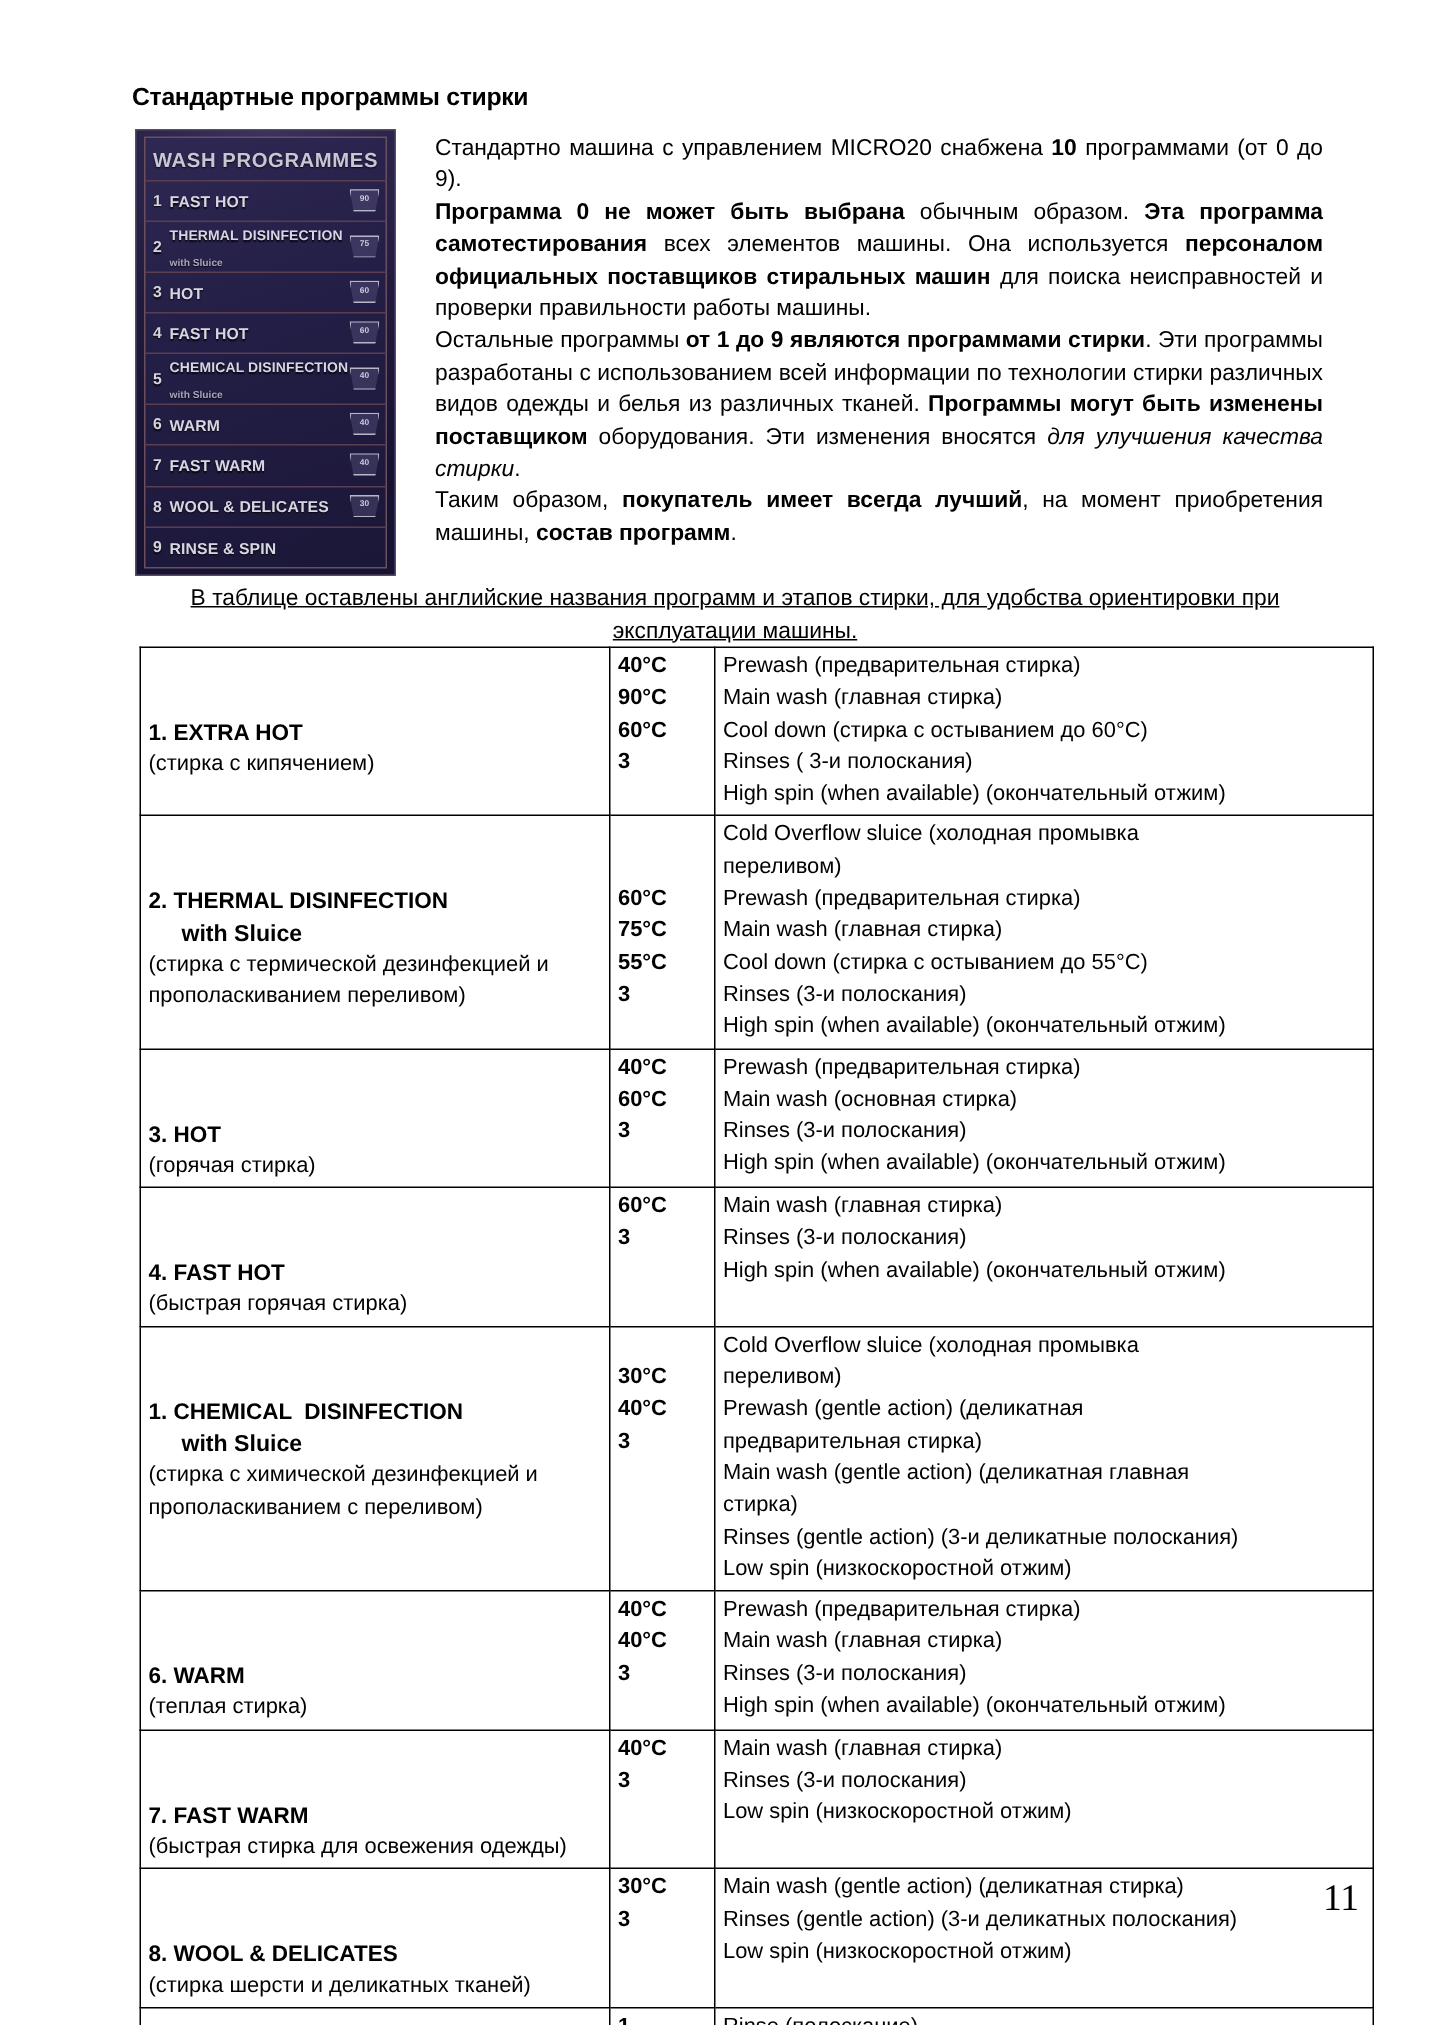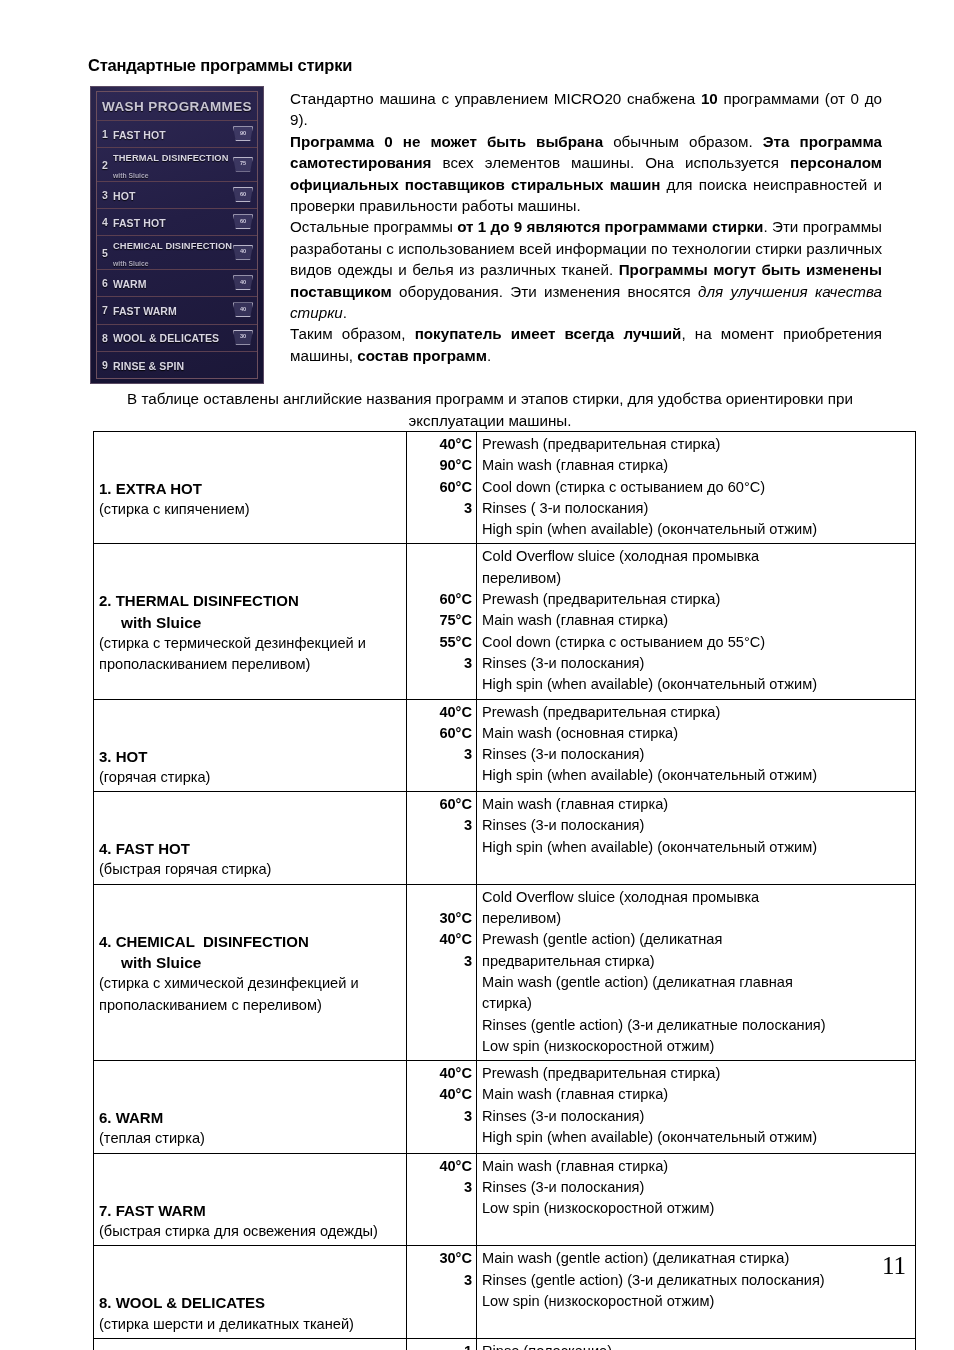--- a/index.html
+++ b/index.html
@@ -156,40 +156,41 @@
 
   
   .table-intro {
     position: absolute;
     left: 93px;
     top: 388px;
     width: 794px;
     font-size: 15.2px;
     line-height: 21.6px;
     text-align: center;
+    text-decoration: underline;
   }
 
   
   table.prog-table {
     position: absolute;
     left: 93px;
     top: 431px;
     width: 794px;
     border-collapse: collapse;
     table-layout: fixed;
   }
   table.prog-table td {
     border: 1.3px solid #000;
     vertical-align: top;
     padding: 2px 4px 3px 5px;
     font-size: 14.6px;
     line-height: 21.3px;
   }
   td.col-name   { width: 303px; }
-  td.col-temp   { width: 60px; text-align: right; padding-left: 2px; padding-right: 2px; }
+  td.col-temp   { width: 60px; text-align: left; padding-left: 2px; padding-right: 2px; }
   td.col-steps  { width: 429px; }
 
   .pname {
     font-weight: bold;
     font-size: 15px;
     white-space: pre;
     margin-top: 44px;
   }
   .pname-2 {
     font-weight: bold;
@@ -414,21 +415,21 @@
         </td>
         <td class="col-steps">
           <div class="step-line">Main wash (главная стирка)</div>
           <div class="step-line">Rinses (3-и полоскания)</div>
           <div class="step-line">High spin (when available) (окончательный отжим)</div>
         </td>
       </tr>
 
       <tr>
         <td class="col-name">
-          <div class="pname">4. CHEMICAL  DISINFECTION</div>
+          <div class="pname">1. CHEMICAL  DISINFECTION</div>
           <div class="pname-2">with Sluice</div>
           <div class="pdesc">(стирка с химической дезинфекцией и прополаскиванием с переливом)</div>
         </td>
         <td class="col-temp">
           <div class="temp-pad"></div>
           <div class="temp-line">30°C</div>
           <div class="temp-line">40°C</div>
           <div class="temp-line">3</div>
         </td>
         <td class="col-steps">

